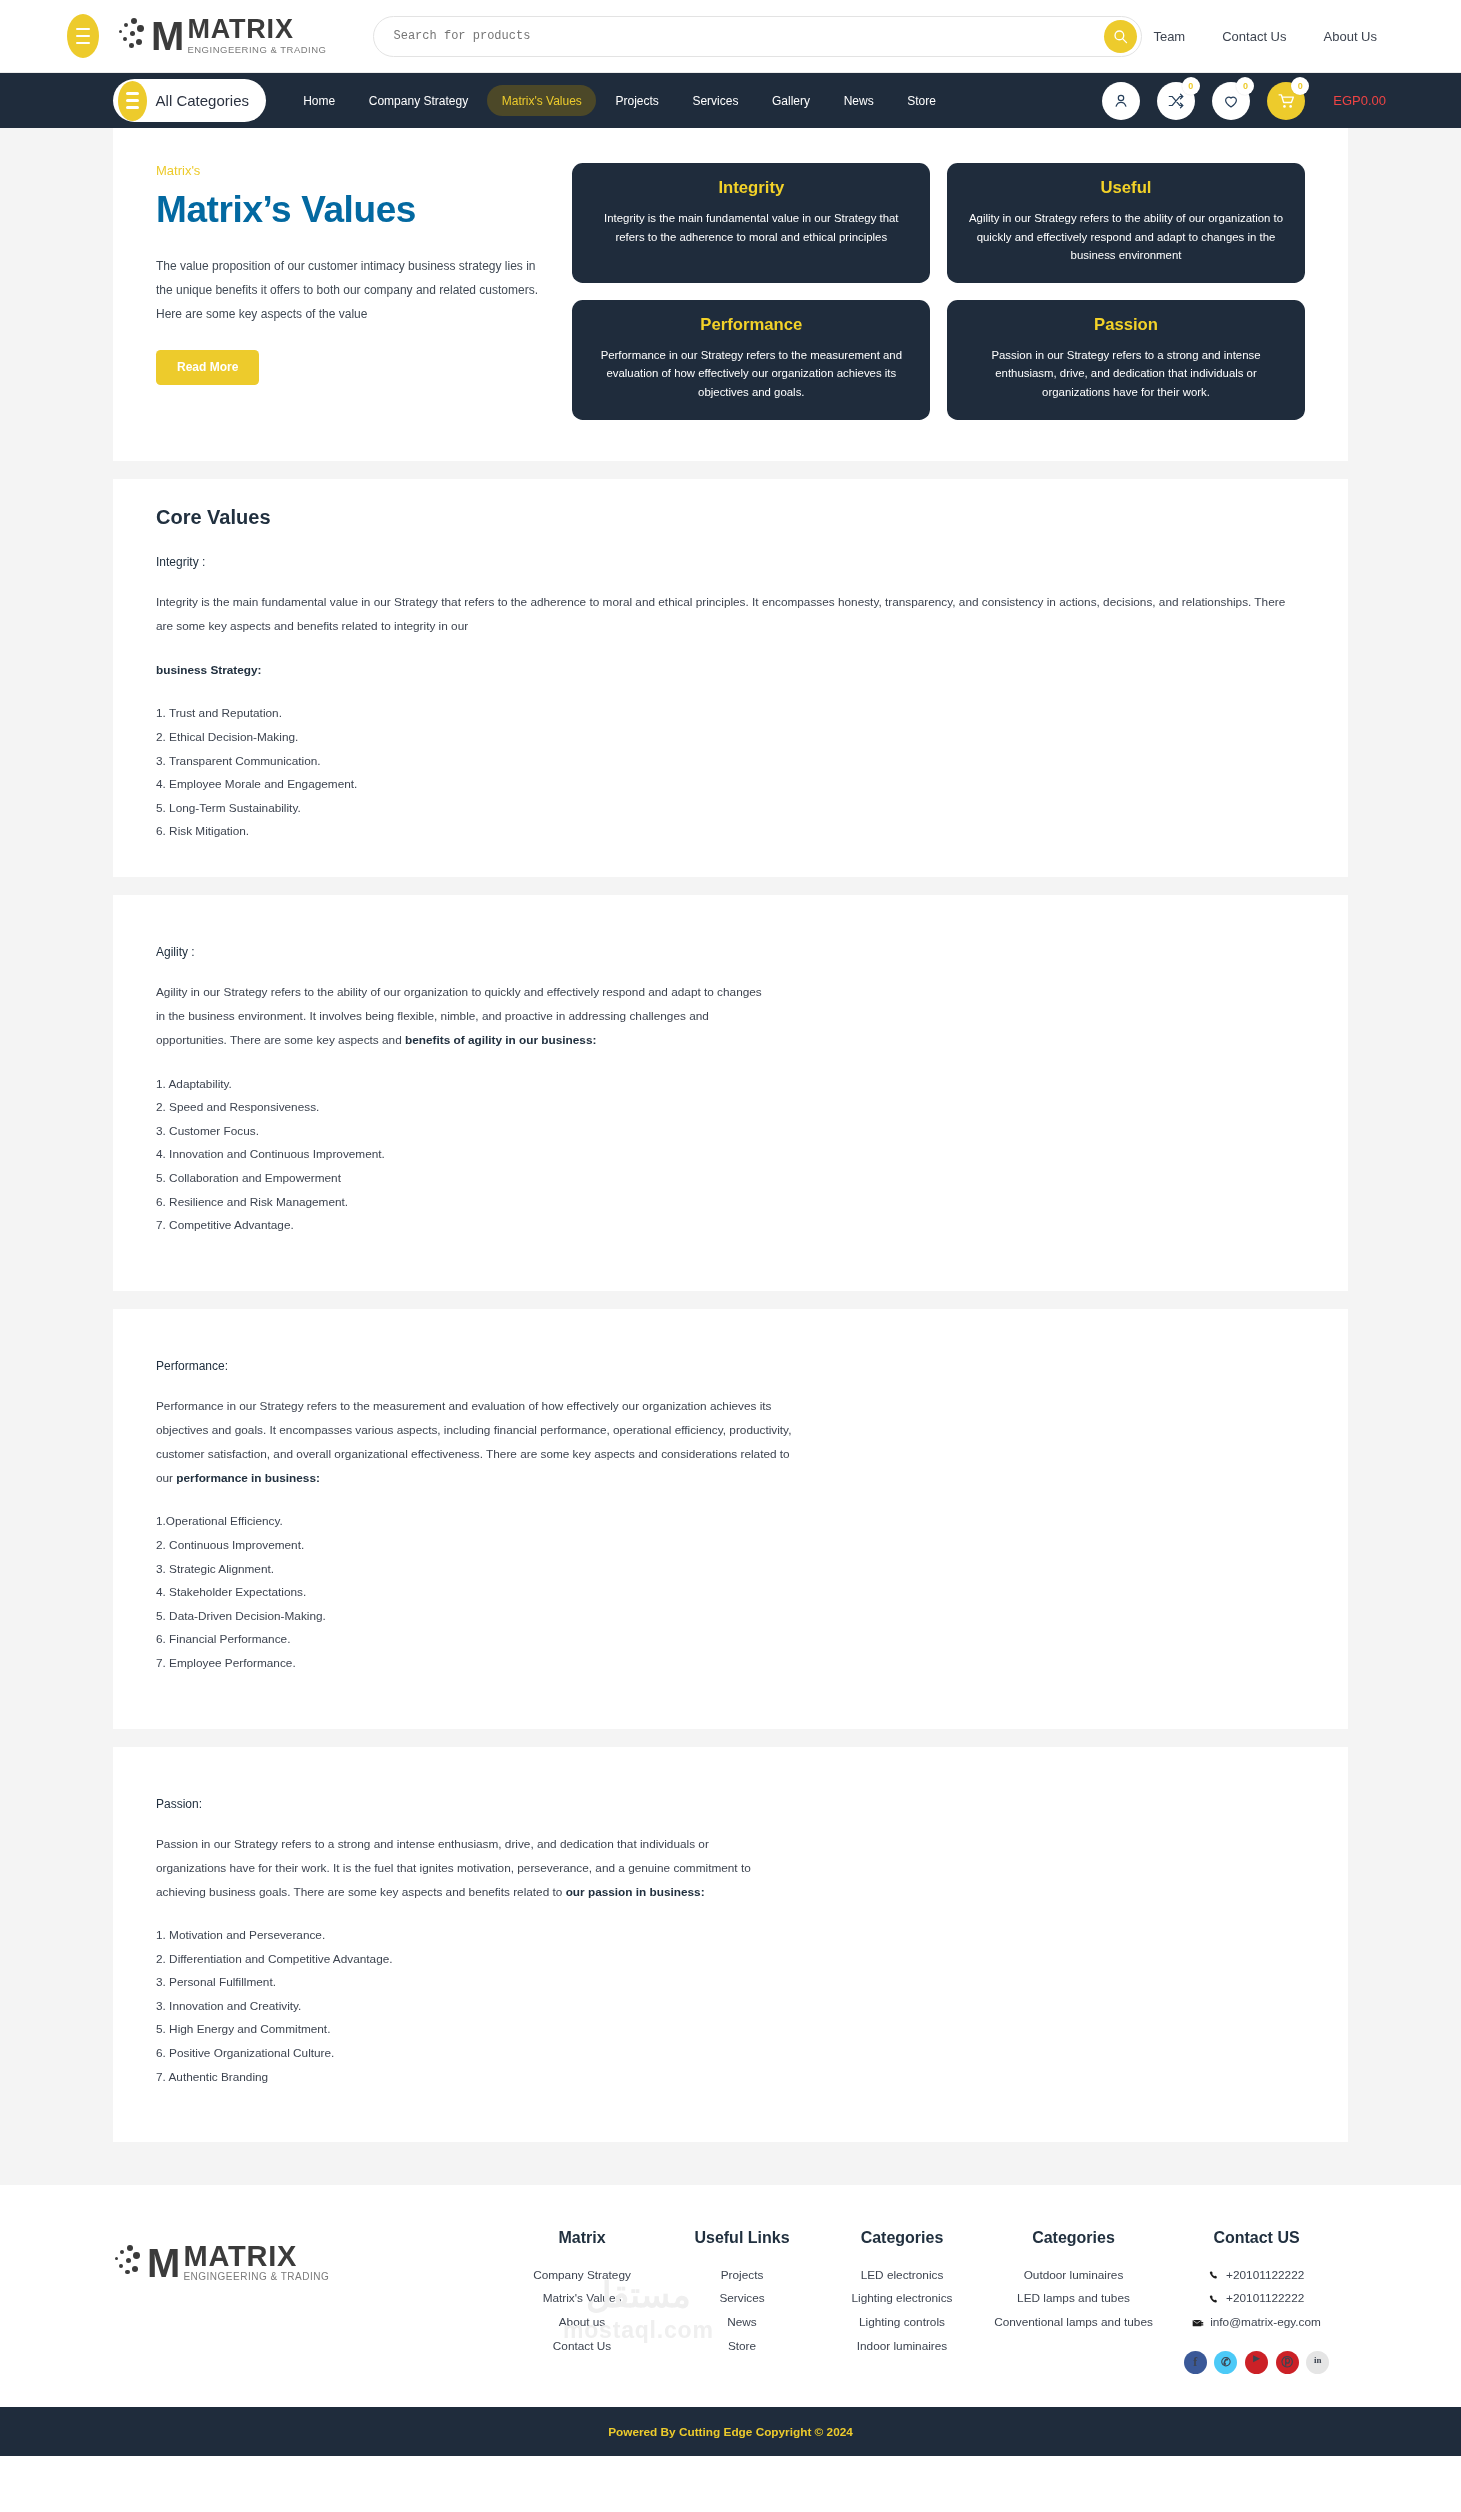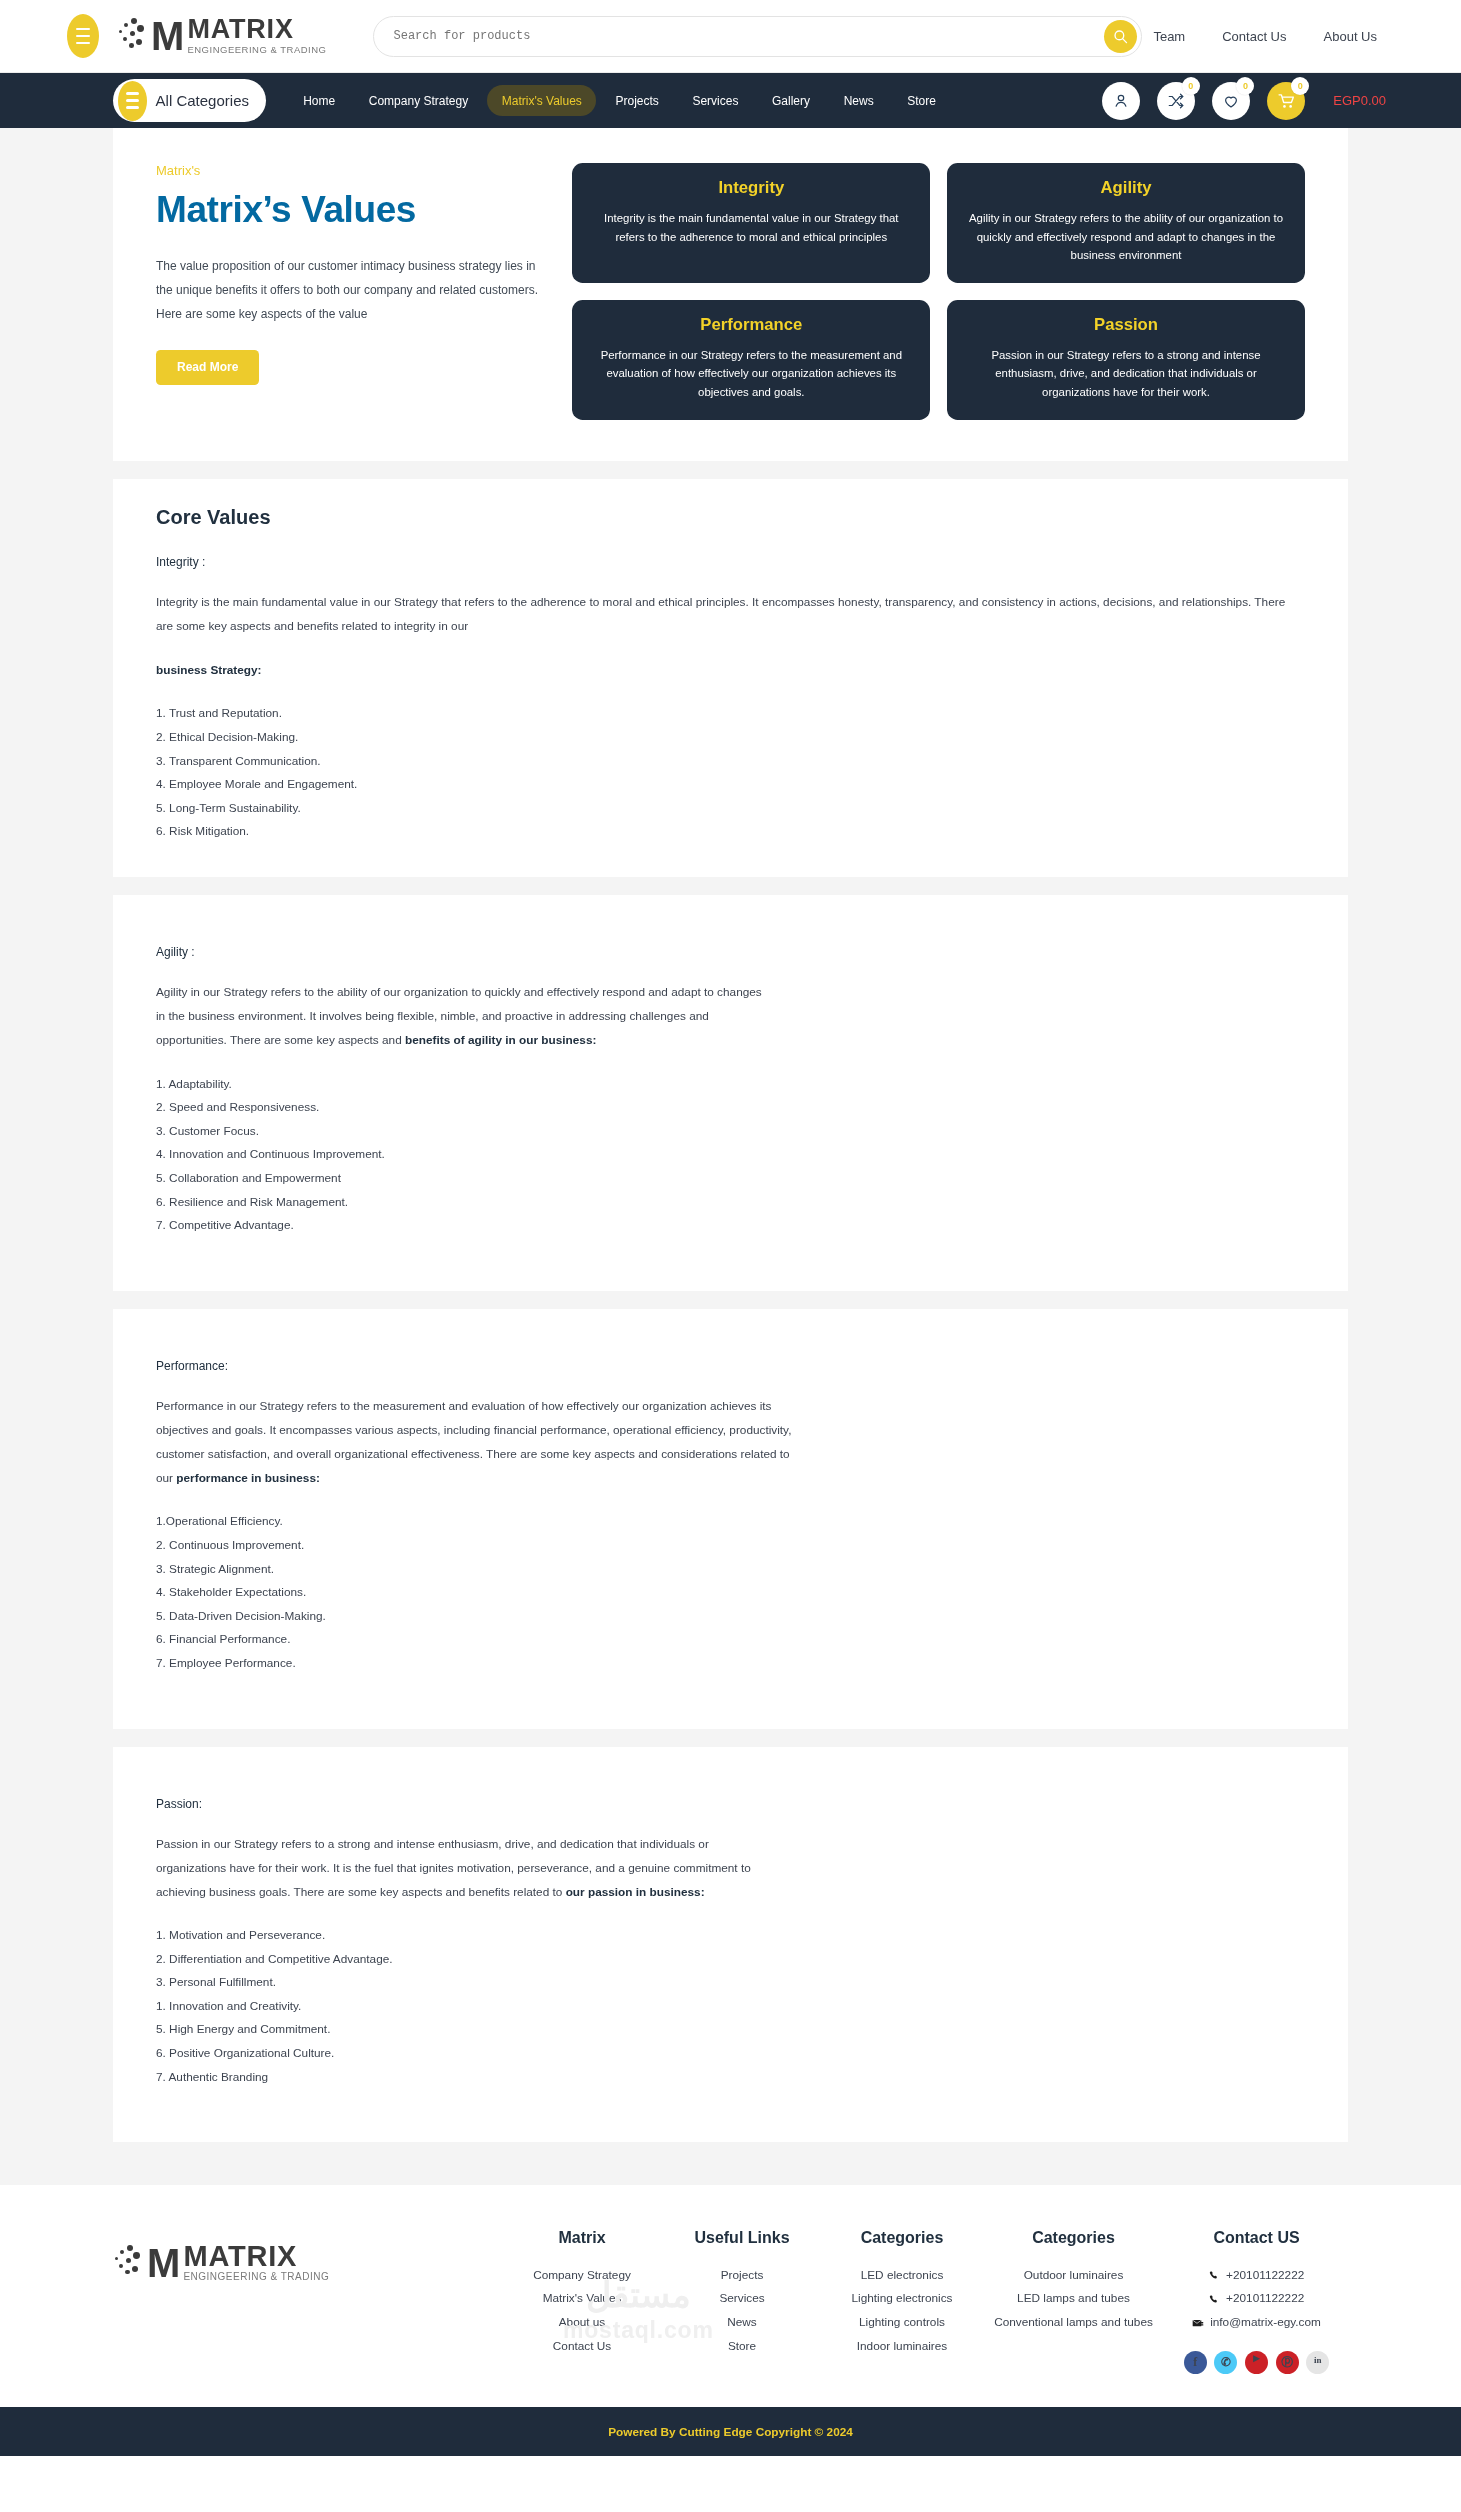--- a/index.html
+++ b/index.html
@@ -311,21 +311,21 @@
       <p class="hero-desc">The value proposition of our customer intimacy business strategy lies in the unique benefits it offers to both our company and related customers. Here are some key aspects of the value</p>
       <button class="read-more">Read More</button>
     </div>
 
     <div class="hero-right">
       <div class="vcard">
         <div class="vcard-title">Integrity</div>
         <div class="vcard-text">Integrity is the main fundamental value in our Strategy that refers to the adherence to moral and ethical principles</div>
       </div>
       <div class="vcard">
-        <div class="vcard-title">Agility</div>
+        <div class="vcard-title">Useful</div>
         <div class="vcard-text">Agility in our Strategy refers to the ability of our organization to quickly and effectively respond and adapt to changes in the business environment</div>
       </div>
       <div class="vcard">
         <div class="vcard-title">Performance</div>
         <div class="vcard-text">Performance in our Strategy refers to the measurement and evaluation of how effectively our organization achieves its objectives and goals.</div>
       </div>
       <div class="vcard">
         <div class="vcard-title">Passion</div>
         <div class="vcard-text">Passion in our Strategy refers to a strong and intense enthusiasm, drive, and dedication that individuals or organizations have for their work.</div>
       </div>
@@ -396,21 +396,21 @@
   <section class="section" style="padding-top:50px;padding-bottom:53px;">
     <div class="sec-label">Passion:</div>
     <p class="sec-para" style="max-width:624px;">
       <span>Passion in our Strategy refers to a strong and intense enthusiasm, drive, and dedication that individuals or organizations have for their work. It is the fuel that ignites motivation, perseverance, and a genuine commitment to achieving business goals. There are some key aspects and benefits related to</span>
       <b>our passion in business:</b>
     </p>
     <ul class="sec-list">
       <li>1. Motivation and Perseverance.</li>
       <li>2. Differentiation and Competitive Advantage.</li>
       <li>3. Personal Fulfillment.</li>
-      <li>1. Innovation and Creativity.</li>
+      <li>3. Innovation and Creativity.</li>
       <li>5. High Energy and Commitment.</li>
       <li>6. Positive Organizational Culture.</li>
       <li>7. Authentic Branding</li>
     </ul>
   </section>
 
   <div class="spacer" style="height:43px;"></div>
 </div>
 
 <footer class="footer">

